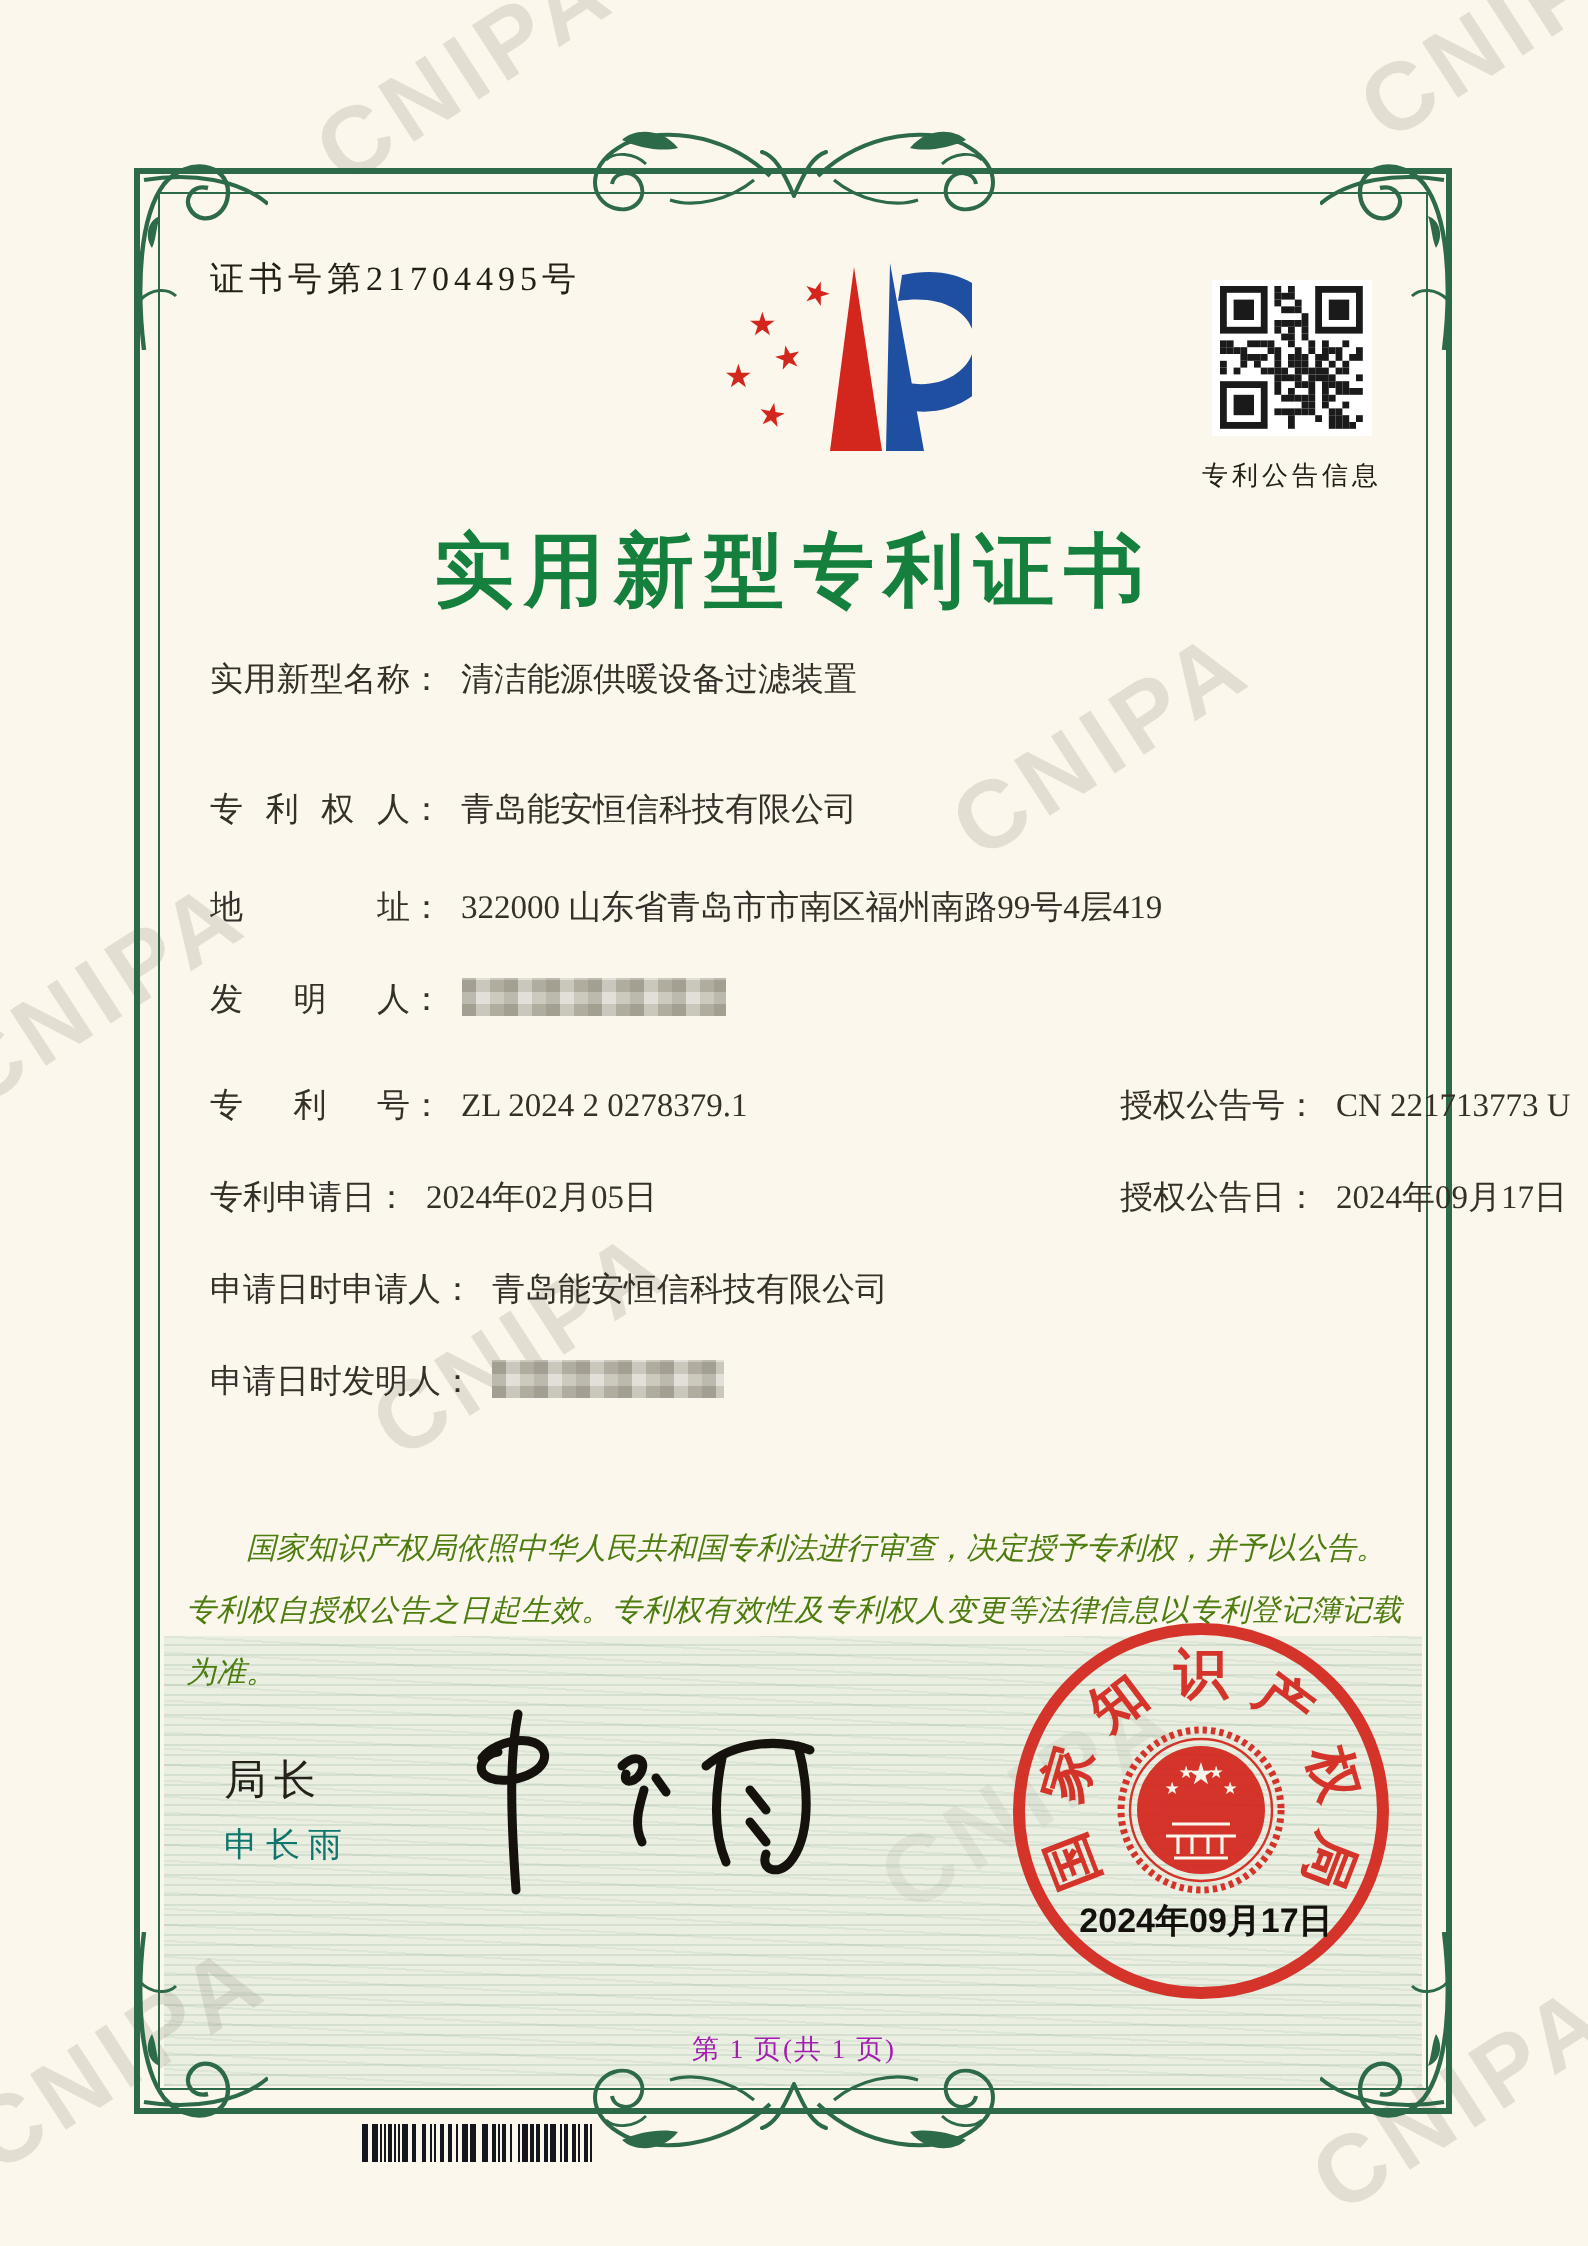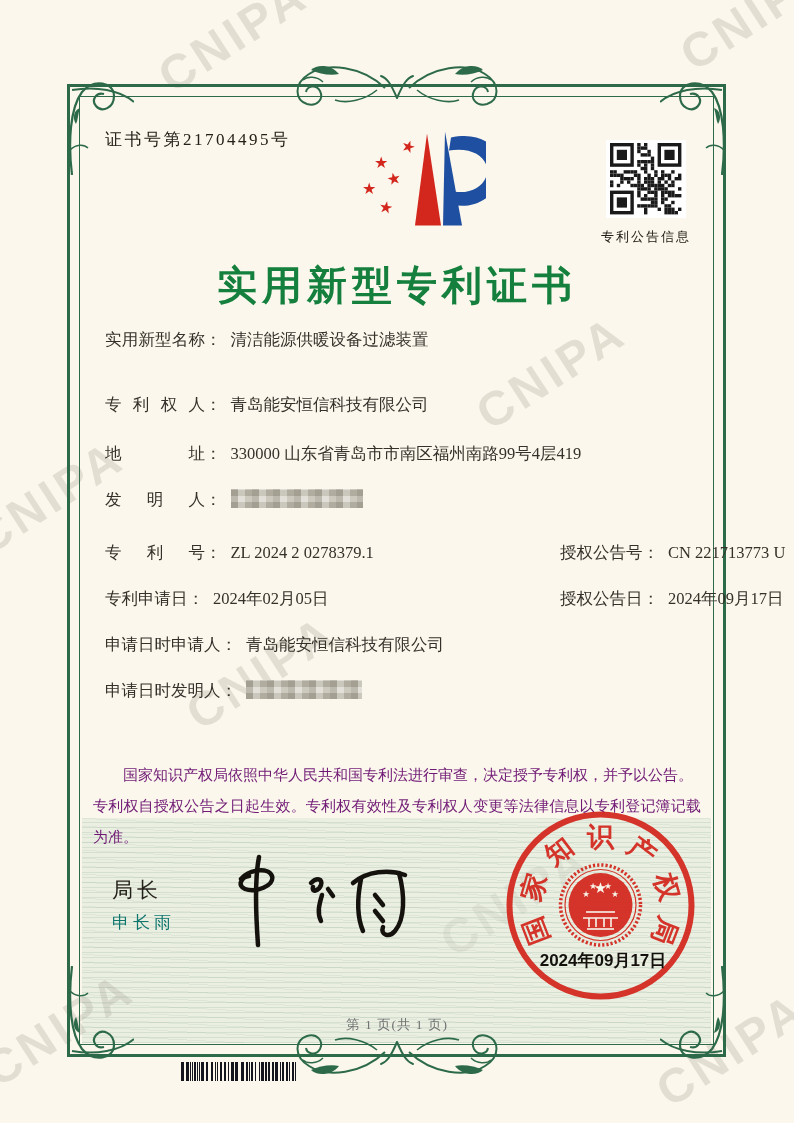--- a/index.html
+++ b/index.html
@@ -48,38 +48,38 @@
   .fvalue{margin-left:9px;}
   .fcol-r{position:absolute;left:455px;top:0;}
   .mosaic{display:inline-block;vertical-align:-3px;width:132px;height:19px;margin-left:9px;
       background-color:#cdc9bc;
       background-image:
         repeating-linear-gradient(90deg, rgba(90,85,70,0.22) 0 7px, rgba(255,255,255,0.25) 7px 14px, rgba(120,115,100,0.12) 14px 21px),
         repeating-linear-gradient(0deg, rgba(90,85,70,0.18) 0 6px, rgba(255,255,255,0.22) 6px 12px);}
   .mosaic.small{width:116px;}
 
   .decree{position:absolute;left:93px;top:760px;width:608px;font-size:15px;
-      line-height:31px;text-align:justify;color:#701a75;}
+      line-height:31px;text-align:justify;color:#4d7c0f;font-style:italic;}
   .decree-l1{text-indent:2em;}
 
   .sig-title{position:absolute;left:112px;top:876px;font-family:"Liberation Sans",sans-serif;
       font-size:21px;letter-spacing:4px;color:#24201a;}
   .sig-name{position:absolute;left:112px;top:911px;font-family:"Liberation Sans",sans-serif;
       font-size:17px;letter-spacing:4px;color:#0f766e;}
   .sig-svg{position:absolute;left:225px;top:843px;}
   .sig-svg path{stroke:#15120e;stroke-width:4.5;fill:none;stroke-linecap:round;stroke-linejoin:round;}
 
   .seal{position:absolute;left:503px;top:808px;opacity:.93;}
   .seal-char{font-size:27px;font-weight:bold;fill:#d3261c;text-anchor:middle;
       dominant-baseline:central;font-family:"Liberation Serif",serif;}
   .seal-date{position:absolute;left:533px;top:949px;width:140px;text-align:center;
       font-family:"Liberation Sans",sans-serif;font-weight:bold;font-size:17px;color:#14110d;}
 
   .footer-page{position:absolute;left:0;top:1016px;width:100%;text-align:center;
-      font-size:13.5px;letter-spacing:1px;color:#737373;}
+      font-size:13.5px;letter-spacing:1px;color:#a21caf;}
 
   .barcode{position:absolute;left:181px;top:1062px;z-index:6;}
 </style>
 </head>
 <body>
 
 <div class="page">
 
   <span class="wm" style="left:150px;top:8px">CNIPA</span>
   <span class="wm" style="left:672px;top:-14px">CNIPA</span>
@@ -316,21 +316,21 @@
 
     <h1 class="title">实用新型专利证书</h1>
 
     <div class="frow" style="top:329px">
       <span class="flabel">实用新型名称</span><span>：</span><span class="fvalue">清洁能源供暖设备过滤装置</span>
     </div>
     <div class="frow" style="top:394px">
       <span class="flabel">专利权人</span><span>：</span><span class="fvalue">青岛能安恒信科技有限公司</span>
     </div>
     <div class="frow" style="top:443px">
-      <span class="flabel">地址</span><span>：</span><span class="fvalue">330000 山东省青岛市市南区福州南路99号4层419</span>
+      <span class="flabel">地址</span><span>：</span><span class="fvalue">322000 山东省青岛市市南区福州南路99号4层419</span>
     </div>
     <div class="frow" style="top:489px">
       <span class="flabel">发明人</span><span>：</span><span class="mosaic"></span>
     </div>
     <div class="frow" style="top:542px;width:600px">
       <span class="flabel">专利号</span><span>：</span><span class="fvalue">ZL 2024 2 0278379.1</span>
       <span class="fcol-r">
         <span>授权公告号</span><span>：</span><span class="fvalue">CN 221713773 U</span>
       </span>
     </div>

